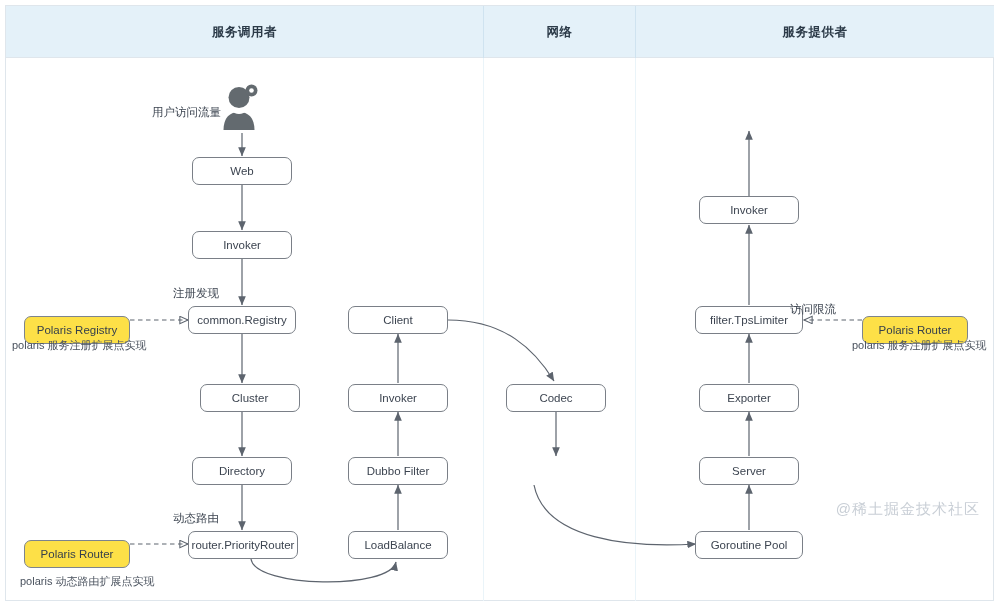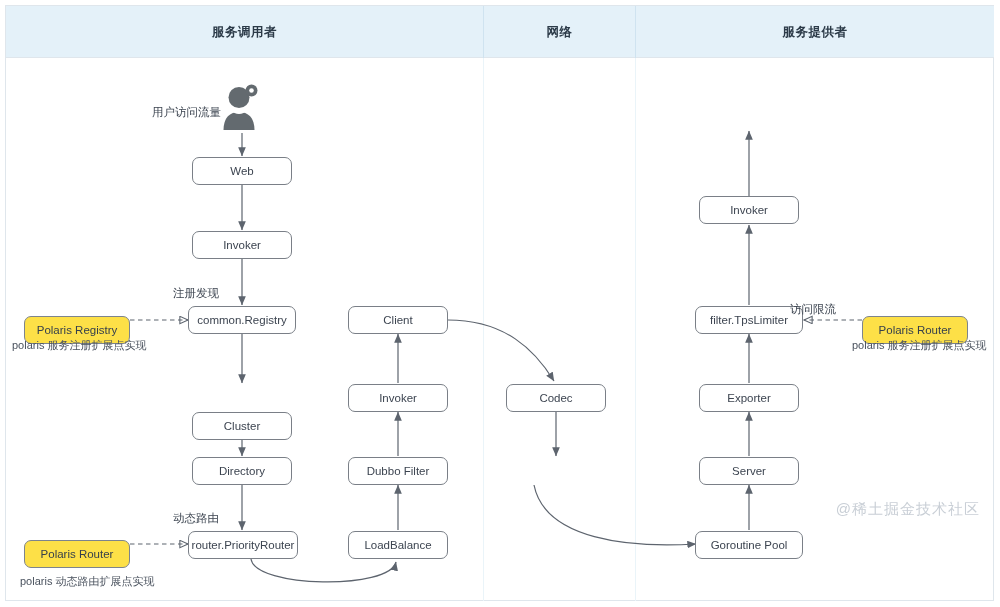--- a/index.html
+++ b/index.html
@@ -141,21 +141,21 @@
 
   <div class="node" style="left:192px;top:157px;width:100px;height:28px;">
     <span>Web</span>
   </div>
   <div class="node" style="left:192px;top:231px;width:100px;height:28px;">
     <span>Invoker</span>
   </div>
   <div class="node" style="left:188px;top:306px;width:108px;height:28px;">
     <span>common.Registry</span>
   </div>
-  <div class="node" style="left:192px;top:384px;width:100px;height:28px;margin-top:28px;">
+  <div class="node" style="left:200px;top:384px;width:100px;height:28px;">
     <span>Cluster</span>
   </div>
   <div class="node" style="left:192px;top:457px;width:100px;height:28px;">
     <span>Directory</span>
   </div>
   <div class="node" style="left:188px;top:531px;width:110px;height:28px;">
     <span>router.PriorityRouter</span>
   </div>
 
   <div class="node" style="left:348px;top:306px;width:100px;height:28px;">

